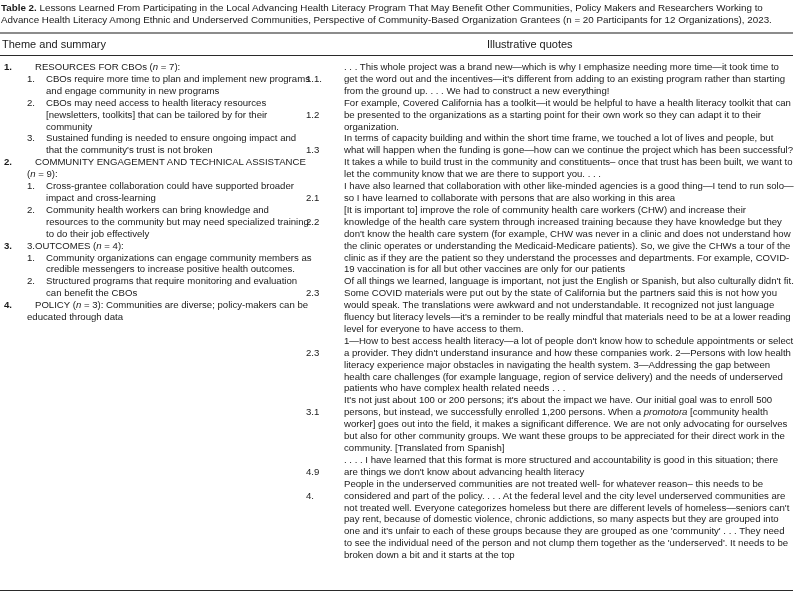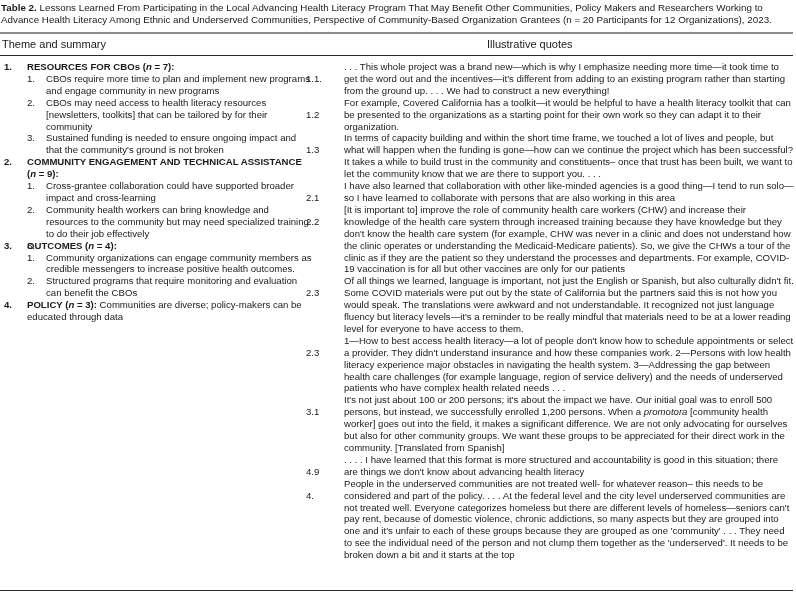--- a/index.html
+++ b/index.html
@@ -17,21 +17,21 @@
   }
   .caption .lbl { font-weight: bold; }
   .rule-thick { position: absolute; left: 0; width: 793px; height: 2px; background: #8c8c8c; }
   .rule-thin { position: absolute; left: 0; width: 793px; height: 1px; background: #2a2a2a; }
   .hdr { position: absolute; top: 39px; font-size: 11px; }
   .hdr-left { left: 2px; }
   .hdr-right { left: 442px; padding-left: 45px; }
   .left-col { position: absolute; left: 2px; top: 61px; width: 310px; }
   .theme { position: relative; padding-left: 25px; }
   .theme .num { position: absolute; left: 2px; top: 0; font-weight: bold; }
-  .theme .title { font-weight: bold; }
+  .theme .title { font-weight: normal; margin-left: 8px; }
   .theme .title i { font-style: italic; }
   .sub { position: relative; padding-left: 44px; }
   .sub .num { position: absolute; left: 25px; top: 0; }
   .right-col { position: absolute; left: 306px; top: 61px; width: 488px; }
   .quote { position: relative; padding-left: 38px; }
   .quote .num { position: absolute; left: 0; top: 12px; }
   i.em { font-style: italic; }
 </style>
 </head>
 <body>
@@ -50,21 +50,21 @@
   <div class="rule-thin" style="top:55px;"></div>
 
   <div class="left-col">
 
     <div class="theme">
       <span class="num">1.</span>
       <span class="title"><span>RESOURCES FOR CBOs (</span><i>n</i><span> = 7):</span></span>
     </div>
     <div class="sub"><span class="num">1.</span><span>CBOs require more time to plan and implement new programs and engage community in new programs</span></div>
     <div class="sub"><span class="num">2.</span><span>CBOs may need access to health literacy resources [newsletters, toolkits] that can be tailored by for their community</span></div>
-    <div class="sub"><span class="num">3.</span><span>Sustained funding is needed to ensure ongoing impact and that the community's ground is not broken</span></div>
+    <div class="sub"><span class="num">3.</span><span>Sustained funding is needed to ensure ongoing impact and that the community's trust is not broken</span></div>
 
     <div class="theme">
       <span class="num">2.</span>
       <span class="title"><span>COMMUNITY ENGAGEMENT AND TECHNICAL ASSISTANCE (</span><i>n</i><span> = 9):</span></span>
     </div>
     <div class="sub"><span class="num">1.</span><span>Cross-grantee collaboration could have supported broader impact and cross-learning</span></div>
     <div class="sub"><span class="num">2.</span><span>Community health workers can bring knowledge and resources to the community but may need specialized training to do their job effectively</span></div>
     <div class="sub"><span class="num">3.</span></div>
 
     <div class="theme">

